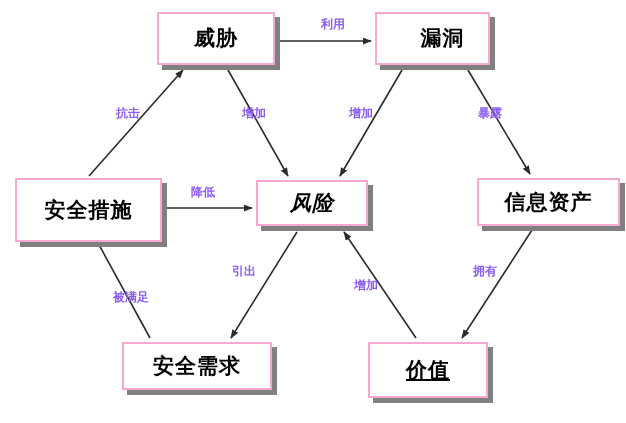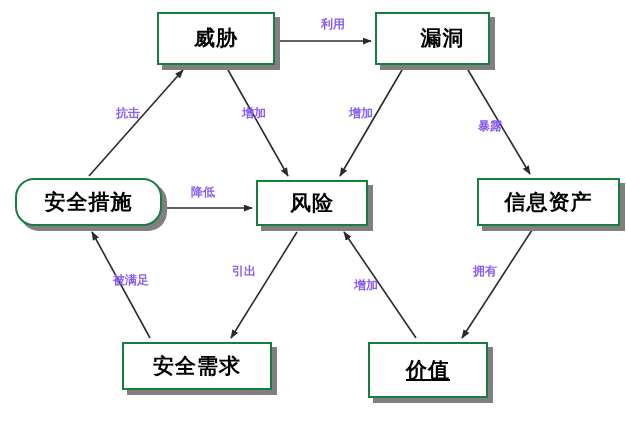--- a/index.html
+++ b/index.html
@@ -23,21 +23,21 @@
     left: 0;
     top: 0;
     width: 626px;
     height: 423px;
     pointer-events: none;
   }
   .node {
     position: absolute;
     box-sizing: border-box;
     background: #ffffff;
-    border: 2px solid #15803d;
+    border: 2px solid #f9a8d4;
     box-shadow: 5px 5px 0 0 #808080;
     display: flex;
     align-items: center;
     justify-content: center;
     z-index: 3;
   }
   .node-label {
     font-family: "DejaVu Sans", "Liberation Sans", sans-serif;
     font-size: 21px;
     font-weight: 700;
@@ -81,41 +81,41 @@
         <line x1="532" y1="230" x2="462" y2="338" stroke="#2b2b2b" stroke-width="1.6" marker-end="url(#arrowhead)"></line>
       </g>
   </svg>
   <div id="nodes-group">
       <div class="node" style="left: 157px; top: 12px; width: 118px; height: 53px;">
         <span class="node-label">威胁</span>
       </div>
       <div class="node" style="left: 375px; top: 12px; width: 115px; height: 53px; padding-left: 20px;">
         <span class="node-label">漏洞</span>
       </div>
-      <div class="node" style="left: 15px; top: 178px; width: 147px; height: 48px; border-radius: 19px;">
+      <div class="node" style="left: 15px; top: 178px; width: 147px; height: 64px;">
         <span class="node-label">安全措施</span>
       </div>
-      <div class="node" style="left: 256px; top: 180px; width: 112px; height: 46px;">
+      <div class="node" style="left: 256px; top: 180px; width: 112px; height: 46px; font-style: italic;">
         <span class="node-label">风险</span>
       </div>
       <div class="node" style="left: 465px; top: 178px; width: 143px; height: 48px; margin-left: 12px;">
         <span class="node-label">信息资产</span>
       </div>
       <div class="node" style="left: 122px; top: 342px; width: 150px; height: 48px;">
         <span class="node-label">安全需求</span>
       </div>
       <div class="node" style="left: 368px; top: 342px; width: 120px; height: 56px; text-decoration: underline;">
         <span class="node-label">价值</span>
       </div>
     </div>
   <div id="edge-labels-group">
       <div class="edge-label" style="left: 333px; top: 24px;">利用</div>
       <div class="edge-label" style="left: 128px; top: 113px;">抗击</div>
       <div class="edge-label" style="left: 254px; top: 113px;">增加</div>
       <div class="edge-label" style="left: 361px; top: 113px;">增加</div>
-      <div class="edge-label" style="left: 490px; top: 113px; margin-top: 13px;">暴露</div>
+      <div class="edge-label" style="left: 490px; top: 113px;">暴露</div>
       <div class="edge-label" style="left: 203px; top: 192px;">降低</div>
-      <div class="edge-label" style="left: 131px; top: 280px;">被满足</div>
+      <div class="edge-label" style="left: 131px; top: 297px;">被满足</div>
       <div class="edge-label" style="left: 244px; top: 271px;">引出</div>
       <div class="edge-label" style="left: 366px; top: 285px;">增加</div>
       <div class="edge-label" style="left: 485px; top: 271px;">拥有</div>
     </div>
 </div>
 
 </body></html>

